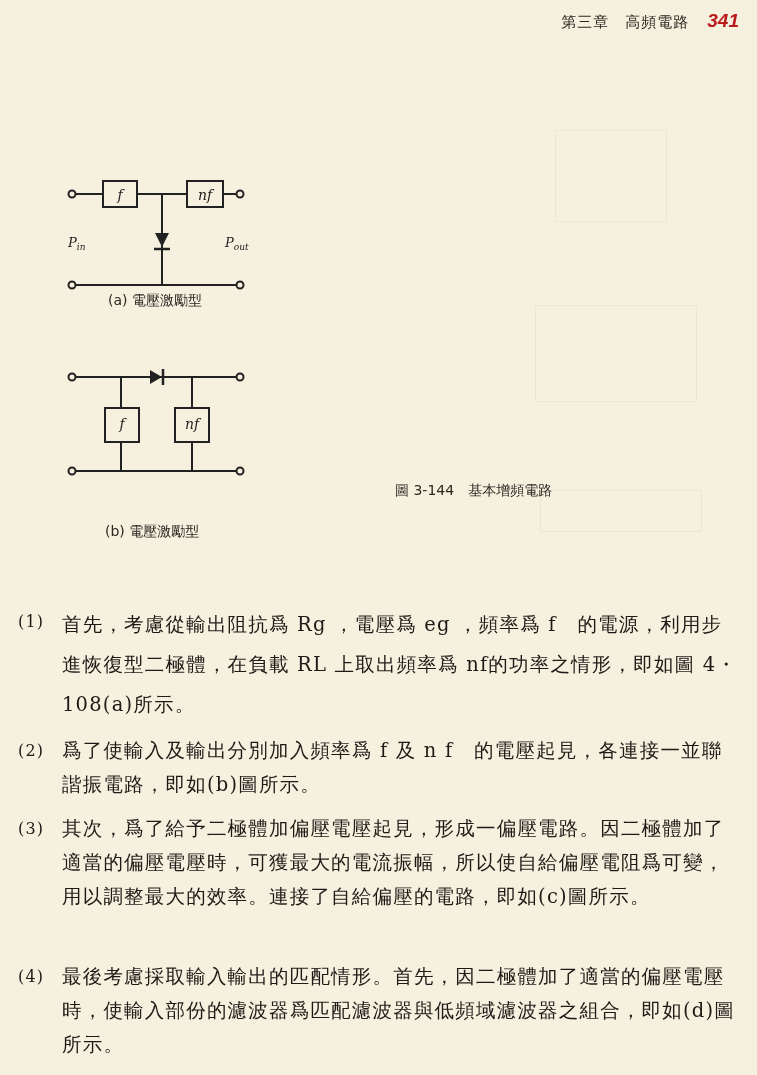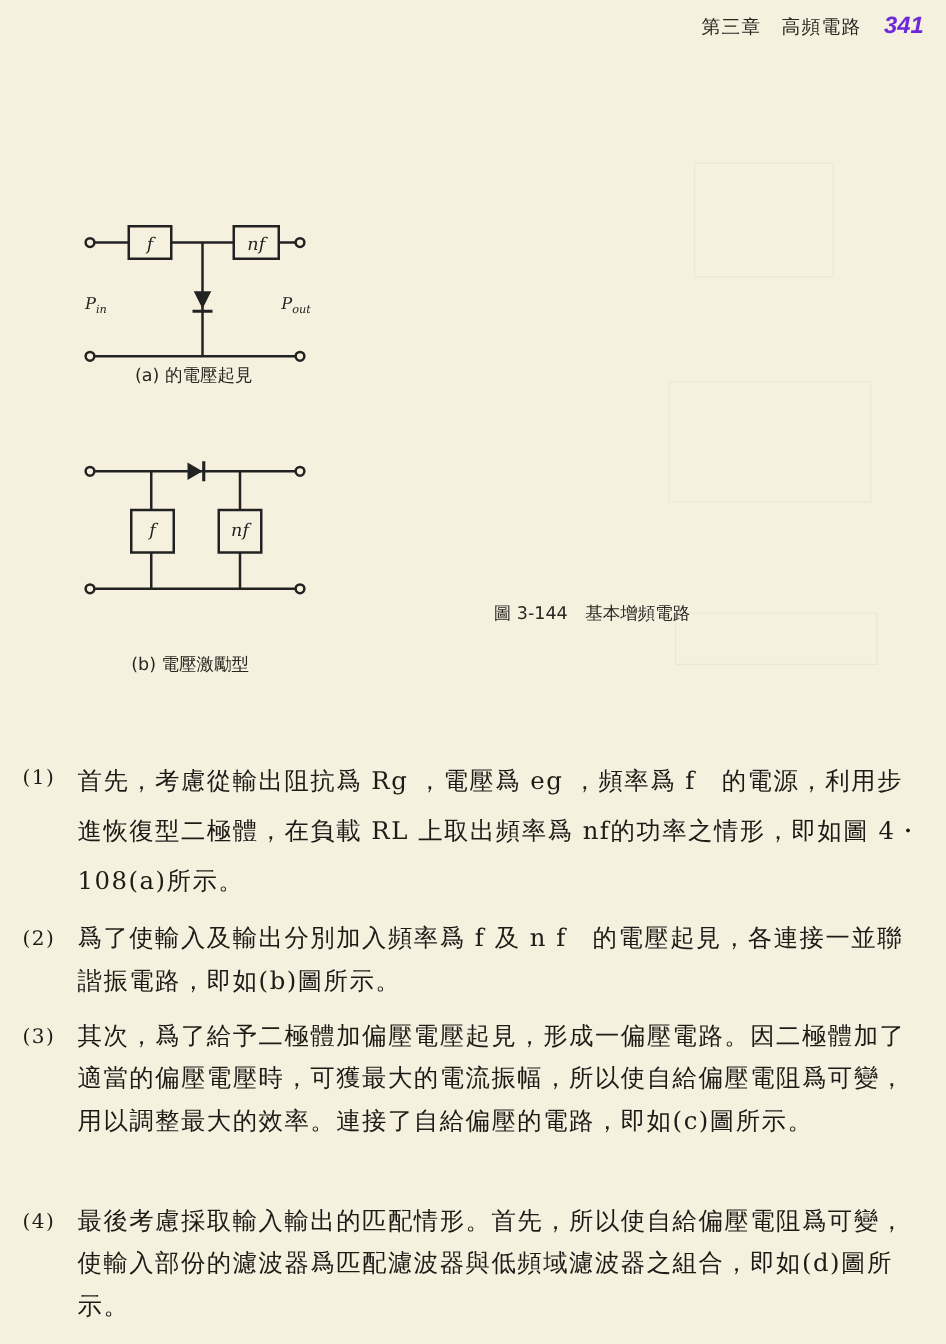--- a/index.html
+++ b/index.html
@@ -10,21 +10,21 @@
     color: #1e1b17;
     position: relative;
   }
   .page { position: absolute; left: 0; top: 0; width: 757px; height: 1075px; }
   .bleed { position: absolute; border: 1px solid rgba(120,110,90,0.07); }
   .header {
     position: absolute; top: 10px; right: 18px;
     display: flex; align-items: baseline; gap: 18px;
   }
   .header .chap { font-family: "DejaVu Sans", sans-serif; font-size: 15px; color: #2a2620; letter-spacing: 1px; }
-  .header .pno { font-family: "Liberation Sans", sans-serif; font-weight: bold; font-style: italic; font-size: 19px; color: #6d28d9; }
+  .header .pno { font-family: "Liberation Sans", sans-serif; font-weight: bold; font-style: italic; font-size: 19px; color: #b91c1c; }
   .para {
     position: absolute; left: 18px; width: 722px;
     font-size: 19.5px; line-height: 34px; letter-spacing: 1.2px;
   }
   .indent { text-indent: 44px; }
   .item { position: absolute; left: 18px; width: 722px; font-size: 19.5px; line-height: 34px; letter-spacing: 1.2px; }
   .item .num { position: absolute; left: 0; top: 0; font-size: 16px; }
   .item .body { margin-left: 44px; }
   .fig-caption { position: absolute; font-family: "DejaVu Sans", sans-serif; font-size: 14px; color: #2a2620; }
   svg text { font-family: "DejaVu Serif", serif; }
@@ -58,21 +58,21 @@
       <line x1="16" y1="110" x2="176" y2="110"></line>
       <circle cx="180" cy="110" r="3.5"></circle>
     </g>
     <polygon points="95,58 109,58 102,72" fill="#222"></polygon>
     <line x1="94" y1="74" x2="110" y2="74" stroke="#222" stroke-width="2.5"></line>
     <text x="60" y="25" font-size="14" font-style="italic" text-anchor="middle" fill="#222">f</text>
     <text x="145" y="25" font-size="14" font-style="italic" text-anchor="middle" fill="#222">nf</text>
     <text x="8" y="72" font-size="13" font-style="italic" fill="#222">P<tspan font-size="9" dy="3">in</tspan></text>
     <text x="165" y="72" font-size="13" font-style="italic" fill="#222">P<tspan font-size="9" dy="3">out</tspan></text>
   </svg>
-  <div class="fig-caption" style="left:108px;top:292px;">(a) 的電壓起見</div>
+  <div class="fig-caption" style="left:108px;top:292px;">(a) 電壓激勵型</div>
 
   <svg style="position:absolute;left:60px;top:365px;" width="200" height="115" viewBox="0 0 200 115">
     <g stroke="#222" stroke-width="2" fill="none">
       <circle cx="12" cy="12" r="3.5"></circle>
       <line x1="16" y1="12" x2="176" y2="12"></line>
       <circle cx="180" cy="12" r="3.5"></circle>
       <line x1="61" y1="12" x2="61" y2="43"></line>
       <rect x="45" y="43" width="34" height="34"></rect>
       <line x1="61" y1="77" x2="61" y2="106"></line>
       <line x1="132" y1="12" x2="132" y2="43"></line>
@@ -102,16 +102,16 @@
     <div class="body">爲了使輸入及輸出分別加入頻率爲 f 及 n f　的電壓起見，各連接一並聯諧振電路，即如(b)圖所示。</div>
   </div>
 
   <div class="item" style="top:812px;">
     <span class="num">(3)</span>
     <div class="body">其次，爲了給予二極體加偏壓電壓起見，形成一偏壓電路。因二極體加了適當的偏壓電壓時，可獲最大的電流振幅，所以使自給偏壓電阻爲可變，用以調整最大的效率。連接了自給偏壓的電路，即如(c)圖所示。</div>
   </div>
 
   <div class="item" style="top:960px;">
     <span class="num">(4)</span>
-    <div class="body">最後考慮採取輸入輸出的匹配情形。首先，所以使自給偏壓電阻爲可變，使輸入部份的濾波器爲匹配濾波器與低頻域濾波器之組合，即如(d)圖所示。</div>
+    <div class="body">最後考慮採取輸入輸出的匹配情形。首先，因二極體加了適當的偏壓電壓時，使輸入部份的濾波器爲匹配濾波器與低頻域濾波器之組合，即如(d)圖所示。</div>
   </div>
 
 </div>
 
 </body></html>

